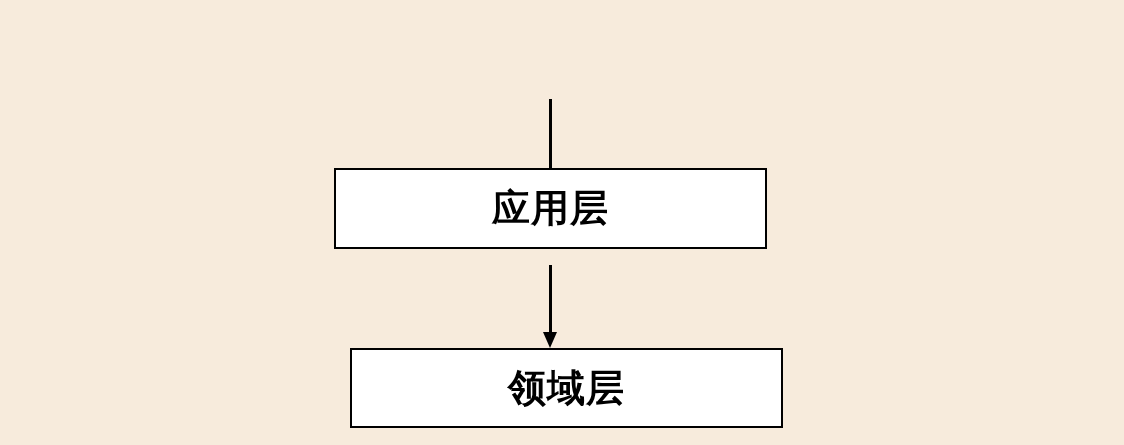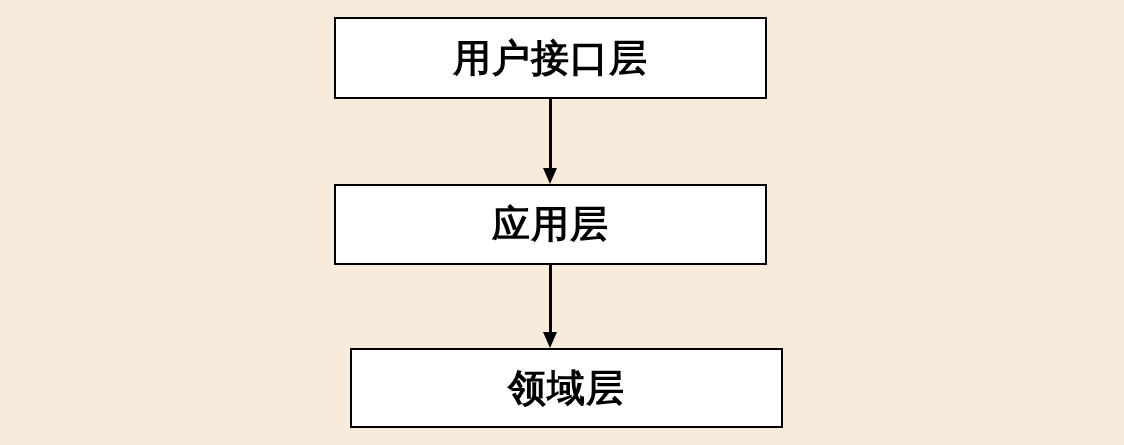--- a/index.html
+++ b/index.html
@@ -21,21 +21,21 @@
     left: 334px;
     width: 433px;
     box-sizing: border-box;
     background: #ffffff;
     border: 2px solid #000000;
     display: flex;
     align-items: center;
     justify-content: center;
   }
   .node-1 { top: 17px;  height: 82px; }
-  .node-2 { top: 184px; height: 81px; }
+  .node-2 { top: 168px; height: 81px; }
   .node-3 { top: 348px; height: 80px; margin-left: 16px; }
   .node-label {
     font-size: 38px;
     font-weight: bold;
     color: #000000;
     letter-spacing: 1px;
     white-space: nowrap;
   }
   .connector {
     position: absolute;
@@ -62,23 +62,20 @@
   .connector-1 .line { top: 99px;  height: 69px; }
   .connector-1 .head { top: 168px; }
   .connector-2 .line { top: 265px; height: 67px; }
   .connector-2 .head { top: 332px; }
 </style>
 </head>
 <body>
 
 <div class="canvas">
 
-  <div class="node node-1">
-    <span class="node-label">用户接口层</span>
-  </div>
 
   <div class="connector connector-1">
     <div class="line"></div>
     <div class="head"></div>
   </div>
 
   <div class="node node-2">
     <span class="node-label">应用层</span>
   </div>
 

